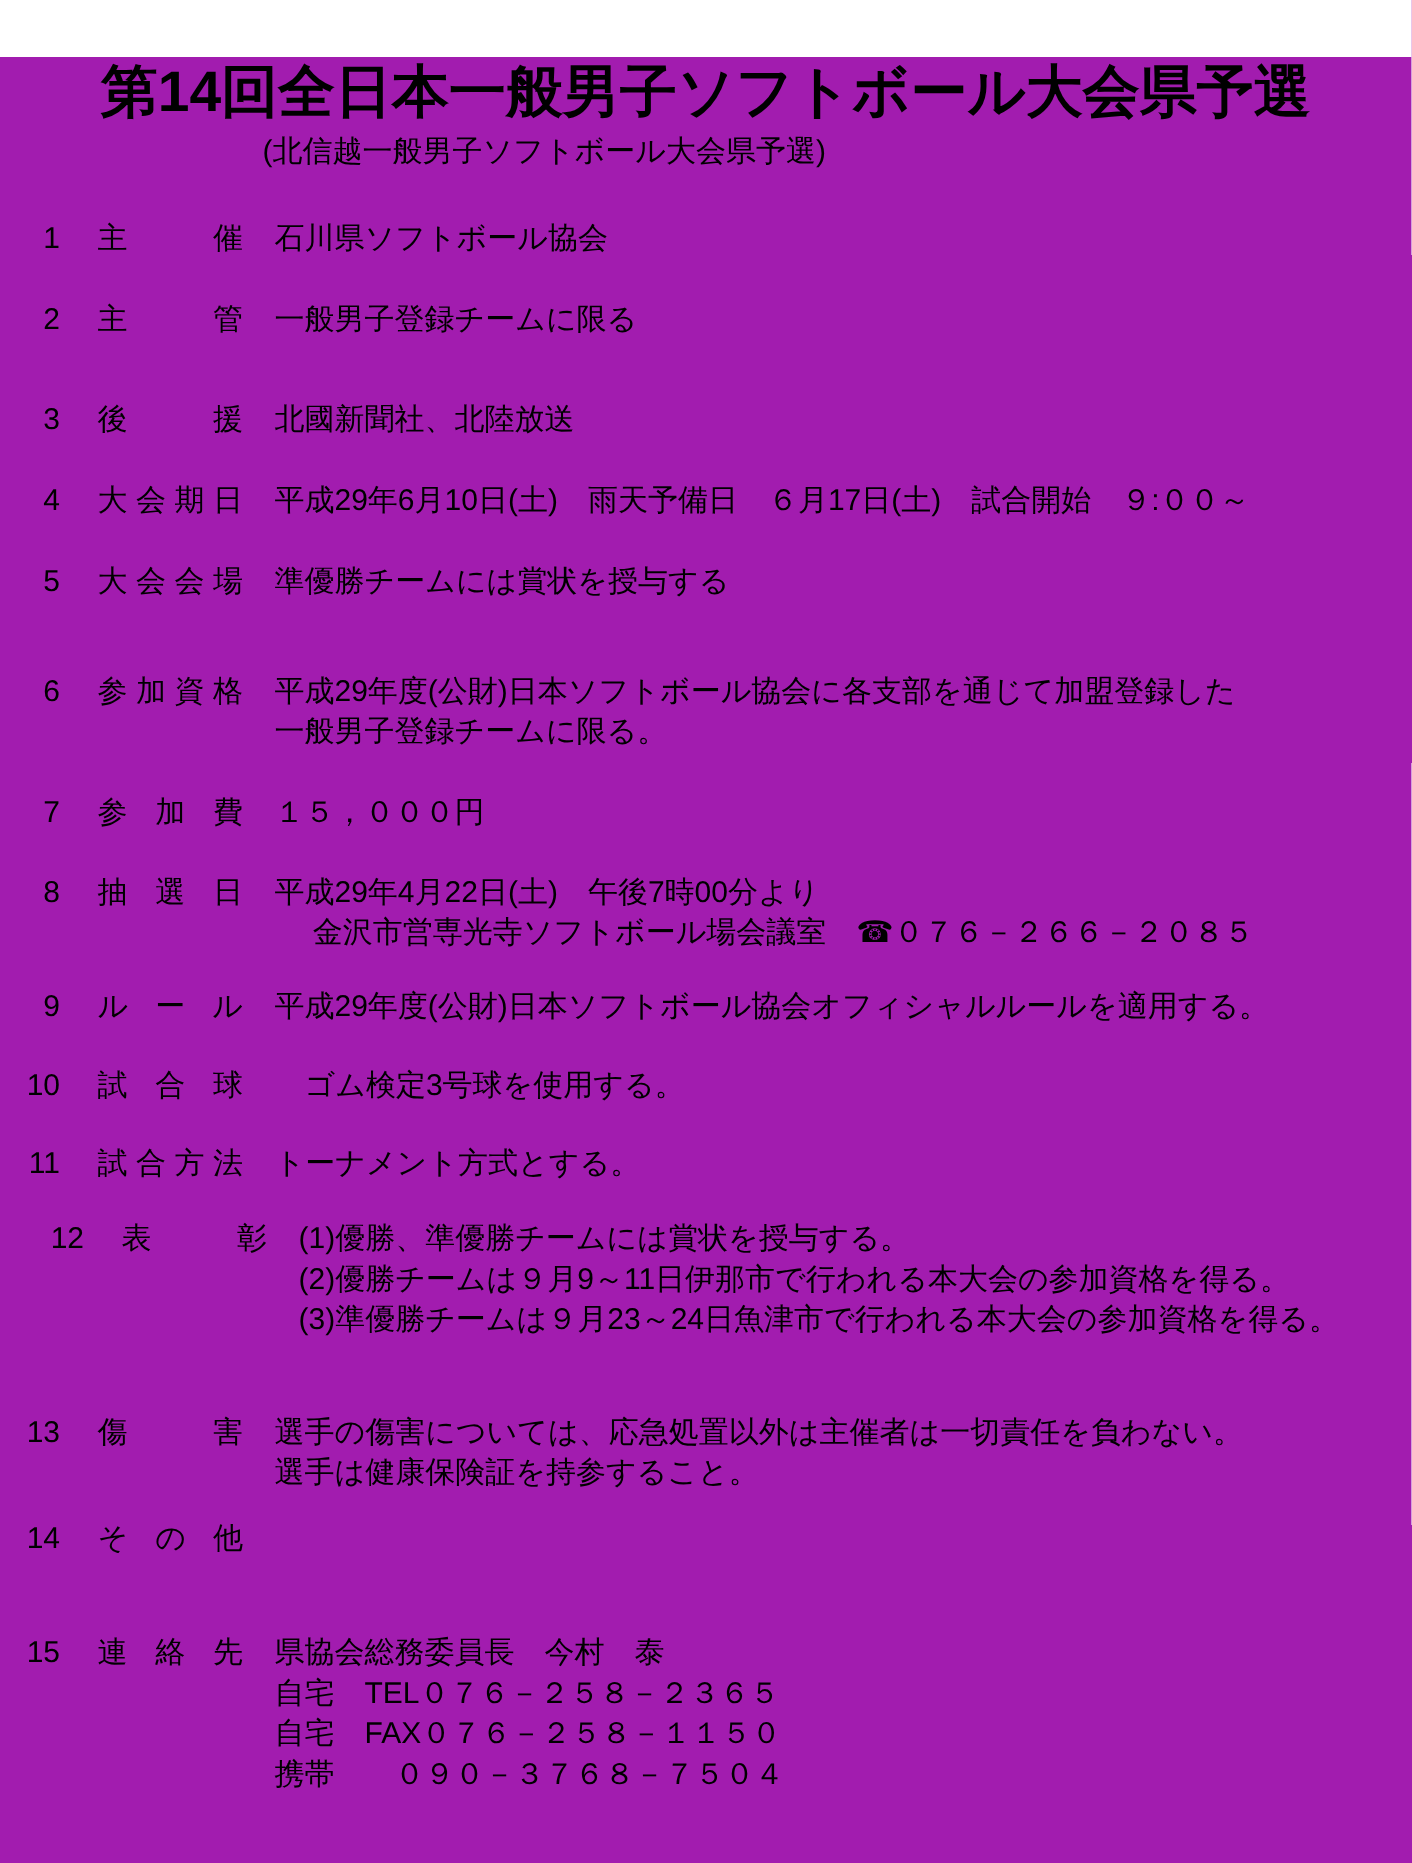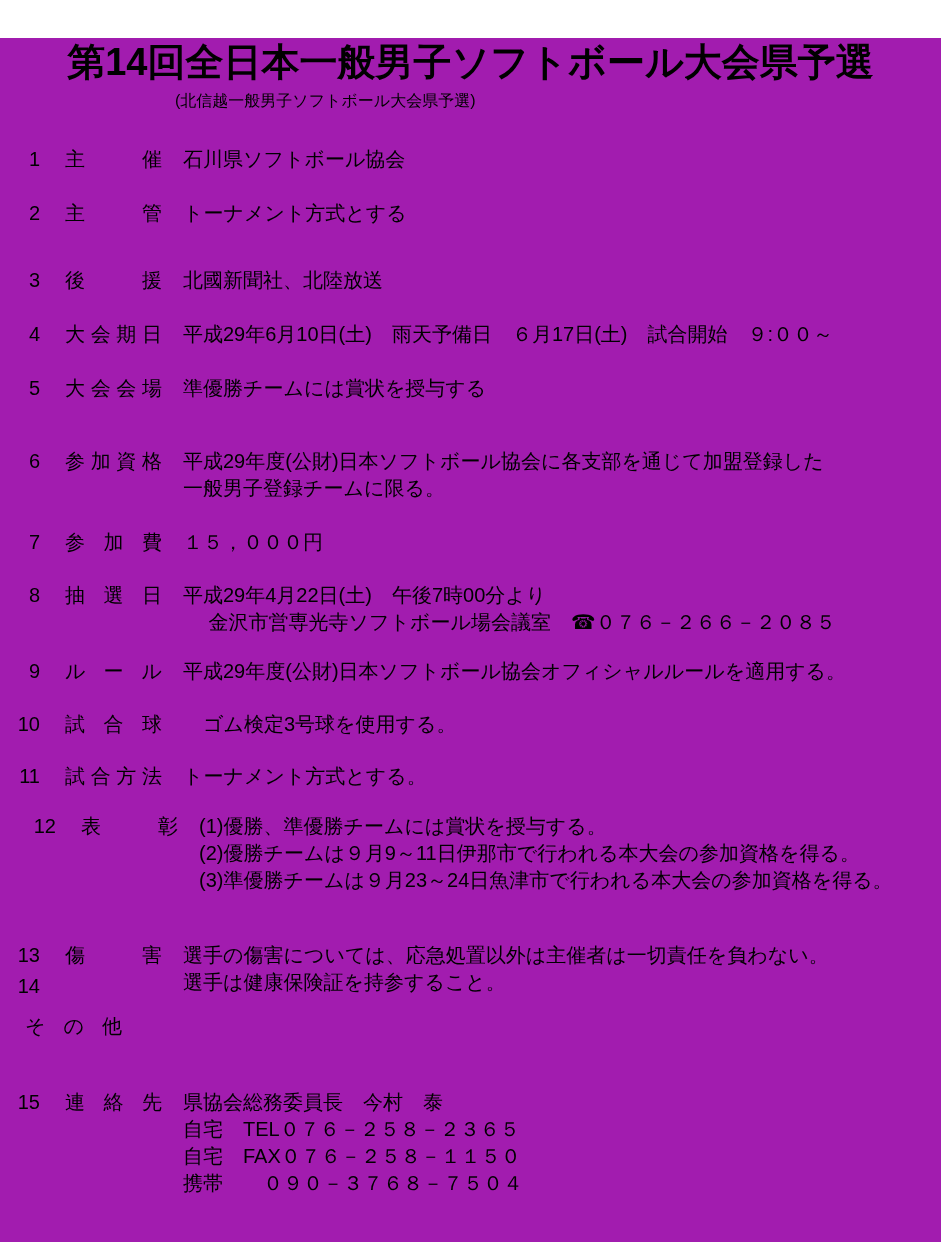--- a/index.html
+++ b/index.html
@@ -26,21 +26,21 @@
     text-align: center;
     font-size: 38px;
     font-weight: bold;
     line-height: 44px;
     white-space: nowrap;
   }
   .subtitle {
     position: absolute;
     top: 50px;
     left: 175px;
-    font-size: 16px;
+    font-size: 20px;
     line-height: 26px;
     white-space: nowrap;
   }
   .row {
     position: absolute;
     left: 0;
     right: 0;
     display: flex;
     align-items: flex-start;
     font-size: 20px;
@@ -74,21 +74,21 @@
   <div id="items">
   <div class="row" style="top: 108px;">
     <span class="num">1</span>
     <span class="label">主催</span>
     <span class="value">石川県ソフトボール協会</span>
   </div>
 
   <div class="row" style="top: 162px;">
     <span class="num">2</span>
     <span class="label">主管</span>
-    <span class="value">トーナメント方式とする</span>
+    <span class="value">一般男子登録チームに限る</span>
   </div>
 
   <div class="row" style="top: 229px;">
     <span class="num">3</span>
     <span class="label">後援</span>
     <span class="value">北國新聞社、北陸放送</span>
   </div>
 
   <div class="row" style="top: 283px;">
     <span class="num">4</span>
@@ -148,21 +148,21 @@
 (3)準優勝チームは９月23～24日魚津市で行われる本大会の参加資格を得る。</span>
   </div>
 
   <div class="row" style="top: 904px;">
     <span class="num">13</span>
     <span class="label">傷害</span>
     <span class="value">選手の傷害については、応急処置以外は主催者は一切責任を負わない。
 選手は健康保険証を持参すること。</span>
   </div>
 
-  <div class="row" style="top: 935px; flex-direction: column;">
+  <div class="row" style="top: 975px;">
     <span class="num">14</span>
     <span class="label">その他</span>
   </div>
 
   <div class="row" style="top: 1051px;">
     <span class="num">15</span>
     <span class="label">連絡先</span>
     <span class="value">県協会総務委員長　今村　泰
 自宅　TEL０７６－２５８－２３６５
 自宅　FAX０７６－２５８－１１５０

